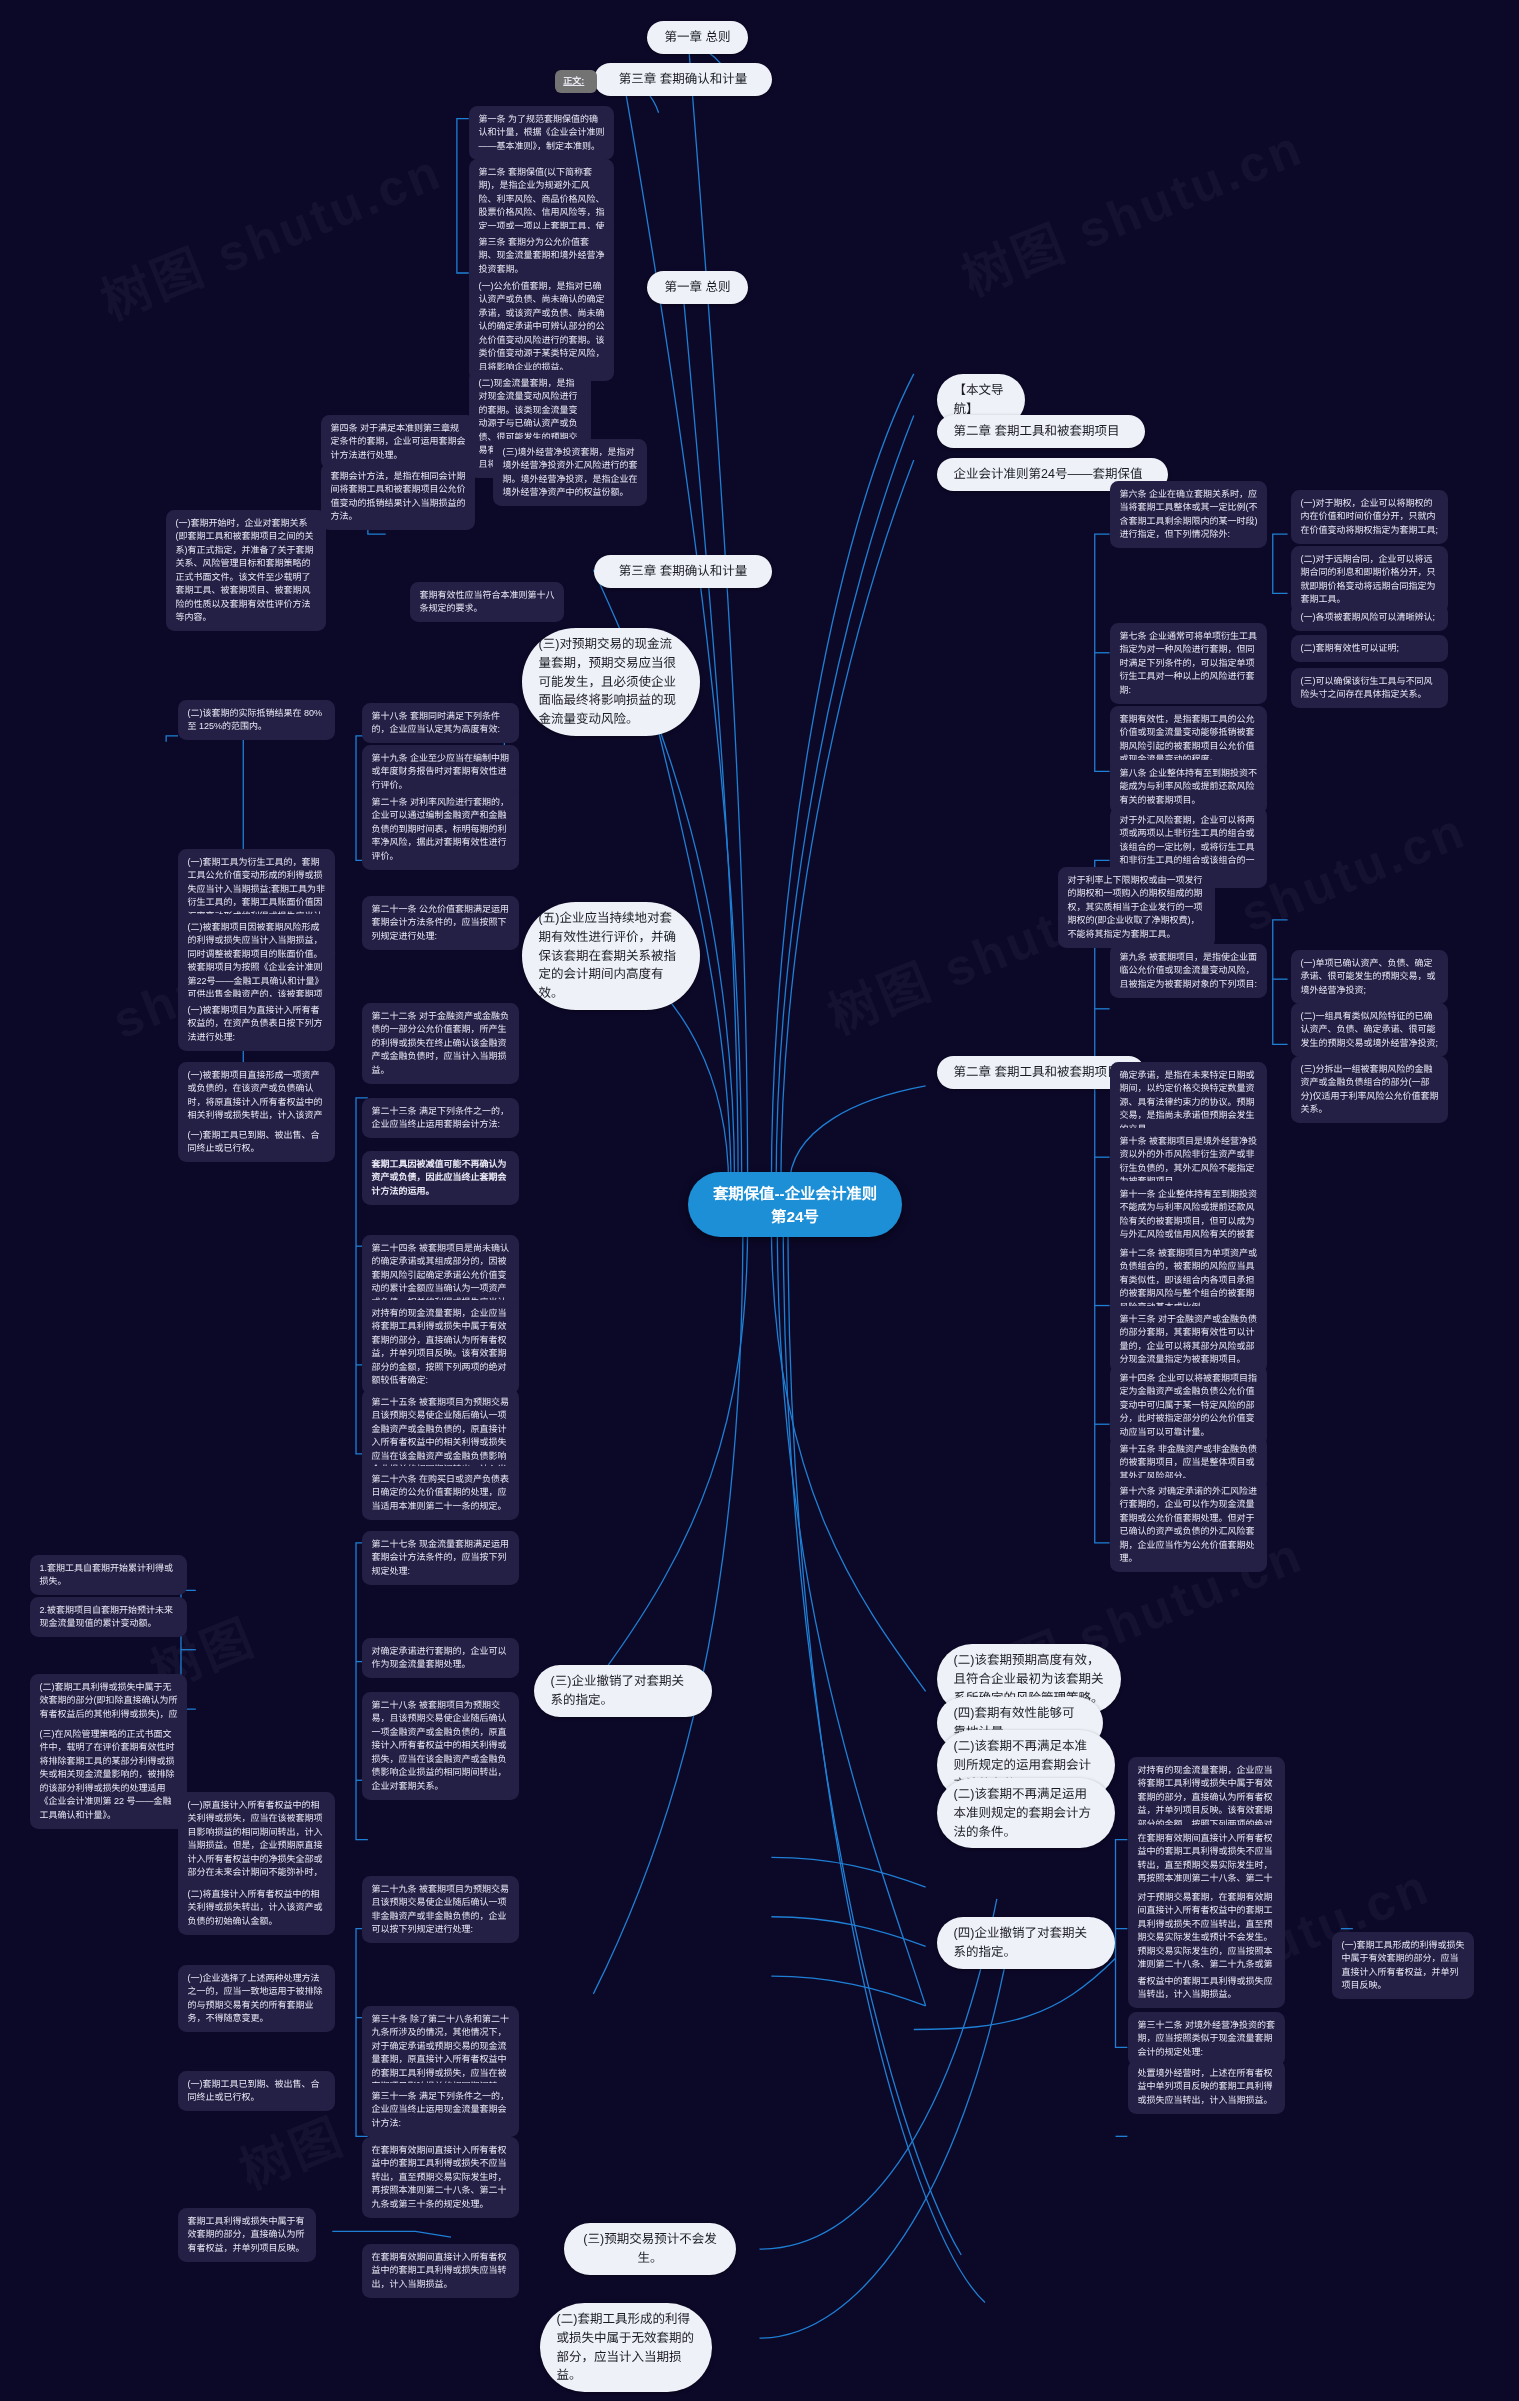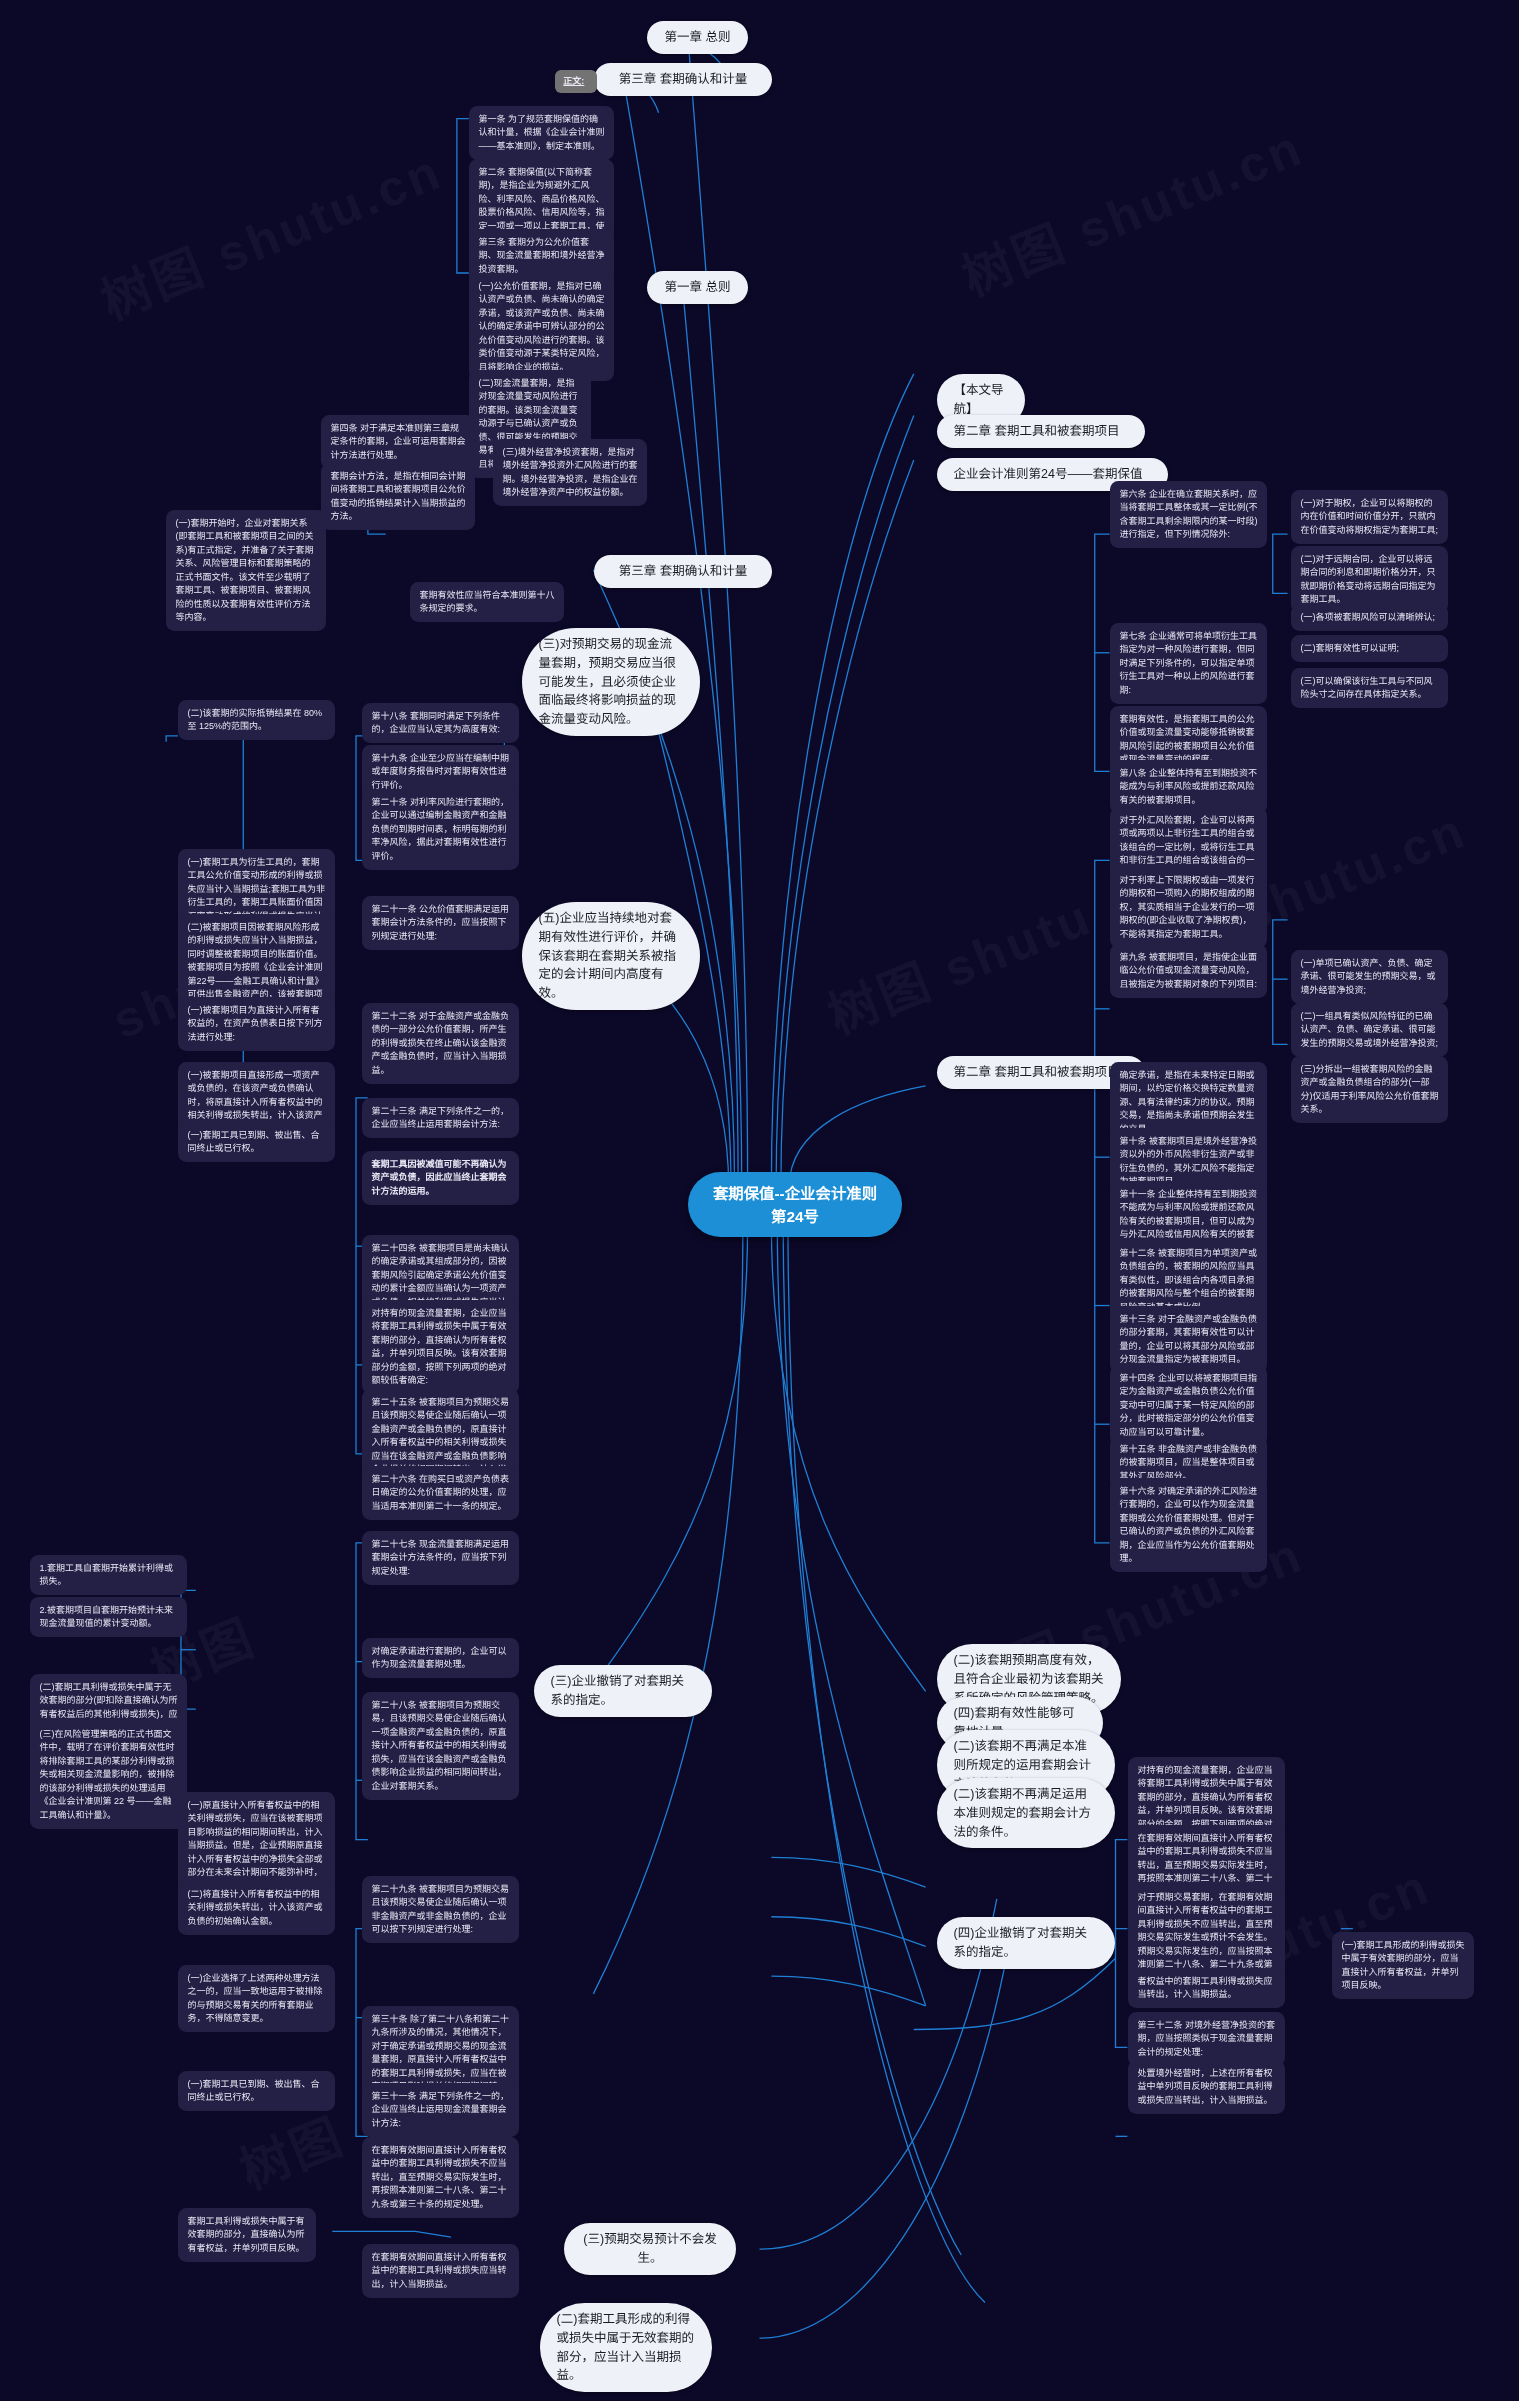--- a/index.html
+++ b/index.html
@@ -235,21 +235,21 @@
   <div class="node n-white" style="left:937px;top:374px;width:88px;">【本文导航】</div>
   <div class="node n-white" style="left:937px;top:415px;width:208px;">第二章 套期工具和被套期项目</div>
   <div class="node n-white" style="left:937px;top:458px;width:231px;">企业会计准则第24号——套期保值</div>
   <div class="node n-white" style="left:937px;top:1056px;width:208px;">第二章 套期工具和被套期项目</div>
 
   <div class="node n-dark" style="left:1110px;top:481px;width:157px;">第六条 企业在确立套期关系时，应当将套期工具整体或其一定比例(不含套期工具剩余期限内的某一时段)进行指定，但下列情况除外:</div>
   <div class="node n-dark" style="left:1110px;top:623px;width:157px;">第七条 企业通常可将单项衍生工具指定为对一种风险进行套期，但同时满足下列条件的，可以指定单项衍生工具对一种以上的风险进行套期:</div>
   <div class="node n-dark" style="left:1110px;top:706px;width:157px;">套期有效性，是指套期工具的公允价值或现金流量变动能够抵销被套期风险引起的被套期项目公允价值或现金流量变动的程度。</div>
   <div class="node n-dark" style="left:1110px;top:760px;width:157px;">第八条 企业整体持有至到期投资不能成为与利率风险或提前还款风险有关的被套期项目。</div>
   <div class="node n-dark" style="left:1110px;top:807px;width:157px;">对于外汇风险套期，企业可以将两项或两项以上非衍生工具的组合或该组合的一定比例，或将衍生工具和非衍生工具的组合或该组合的一定比例指定为套期工具。</div>
-  <div class="node n-dark" style="left:1110px;top:867px;width:157px;">对于利率上下限期权或由一项发行的期权和一项购入的期权组成的期权，其实质相当于企业发行的一项期权的(即企业收取了净期权费)，不能将其指定为套期工具。</div>
+  <div class="node n-dark" style="left:1058px;top:867px;width:157px;">对于利率上下限期权或由一项发行的期权和一项购入的期权组成的期权，其实质相当于企业发行的一项期权的(即企业收取了净期权费)，不能将其指定为套期工具。</div>
   <div class="node n-dark" style="left:1110px;top:944px;width:157px;">第九条 被套期项目，是指使企业面临公允价值或现金流量变动风险，且被指定为被套期对象的下列项目:</div>
   <div class="node n-dark" style="left:1110px;top:1062px;width:157px;">确定承诺，是指在未来特定日期或期间，以约定价格交换特定数量资源、具有法律约束力的协议。预期交易，是指尚未承诺但预期会发生的交易。</div>
   <div class="node n-dark" style="left:1110px;top:1128px;width:157px;">第十条 被套期项目是境外经营净投资以外的外币风险非衍生资产或非衍生负债的，其外汇风险不能指定为被套期项目。</div>
   <div class="node n-dark" style="left:1110px;top:1181px;width:157px;">第十一条 企业整体持有至到期投资不能成为与利率风险或提前还款风险有关的被套期项目，但可以成为与外汇风险或信用风险有关的被套期项目。</div>
   <div class="node n-dark" style="left:1110px;top:1240px;width:157px;">第十二条 被套期项目为单项资产或负债组合的，被套期的风险应当具有类似性，即该组合内各项目承担的被套期风险与整个组合的被套期风险变动基本成比例。</div>
   <div class="node n-dark" style="left:1110px;top:1306px;width:157px;">第十三条 对于金融资产或金融负债的部分套期，其套期有效性可以计量的，企业可以将其部分风险或部分现金流量指定为被套期项目。</div>
   <div class="node n-dark" style="left:1110px;top:1365px;width:157px;">第十四条 企业可以将被套期项目指定为金融资产或金融负债公允价值变动中可归属于某一特定风险的部分，此时被指定部分的公允价值变动应当可以可靠计量。</div>
   <div class="node n-dark" style="left:1110px;top:1436px;width:157px;">第十五条 非金融资产或非金融负债的被套期项目，应当是整体项目或其外汇风险部分。</div>
   <div class="node n-dark" style="left:1110px;top:1478px;width:157px;">第十六条 对确定承诺的外汇风险进行套期的，企业可以作为现金流量套期或公允价值套期处理。但对于已确认的资产或负债的外汇风险套期，企业应当作为公允价值套期处理。</div>
 

